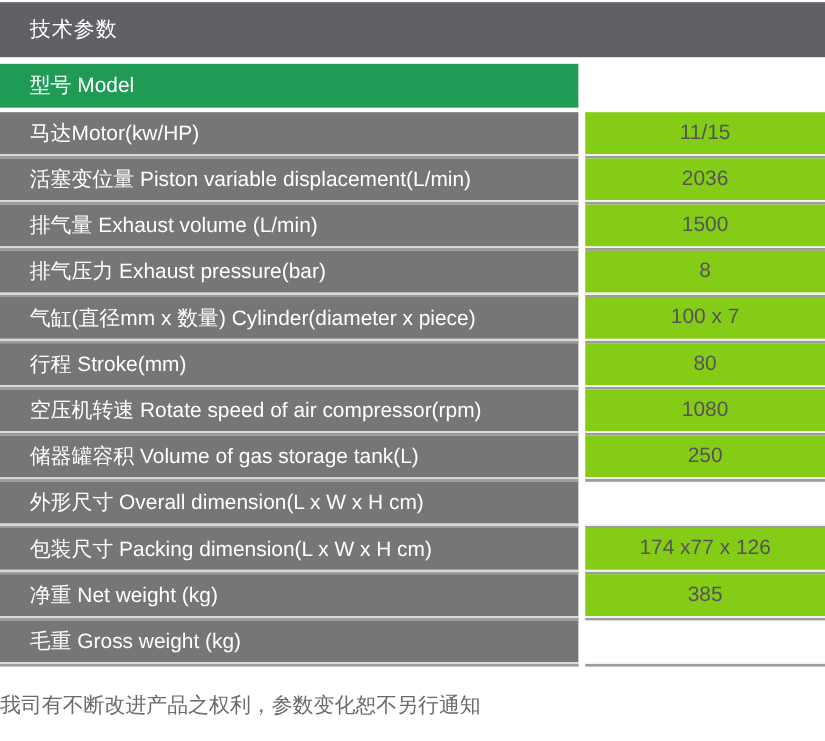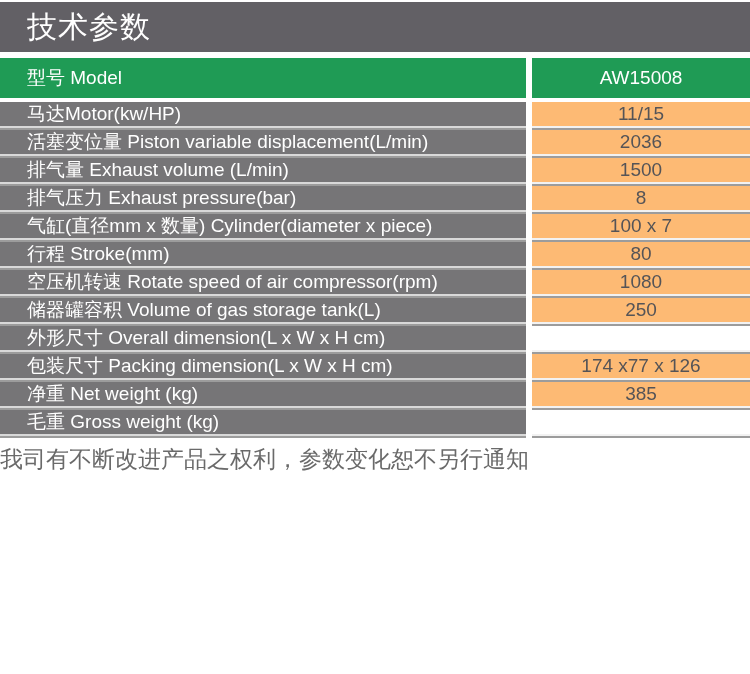--- a/index.html
+++ b/index.html
@@ -21,47 +21,47 @@
     margin-top: 2px;
     height: 50px;
     width: 750px;
     background: #626065;
     display: flex;
     align-items: center;
     padding-left: 27px;
   }
   .title-bar .title {
     color: #ffffff;
-    font-size: 30px;
+    font-size: 19px;
     letter-spacing: 1px;
   }
 
   
   .spec-table { margin-top: 6px; width: 750px; }
 
-  .trow { display: flex; height: 24px; width: 750px; }
+  .trow { display: flex; height: 38px; width: 750px; }
   .trow.header-row { height: 40px; }
 
   .cell-l {
     width: 526px;
     display: flex;
     align-items: center;
     padding-left: 27px;
     background: #767577;
     color: #ffffff;
     font-size: 19px;
     white-space: nowrap;
   }
   .vgap { width: 6px; background: #ffffff; }
   .cell-r {
     flex: 1;
     display: flex;
     align-items: center;
     justify-content: center;
-    background: #fdba74;
+    background: #84cc16;
     color: #555457;
     font-size: 19px;
   }
   .header-row .cell-l,
   .header-row .cell-r {
     background: #1f9b55;
     color: #ffffff;
   }
 
   
@@ -75,41 +75,40 @@
     content: "";
     flex: 1;
     margin-left: 6px;
     background: linear-gradient(#f2f2f2 0 45%, #9c9c9c 45% 100%);
   }
   .sep.white-sep::before,
   .sep.white-sep::after { background: #ffffff; }
 
   
   .footer-note {
-    margin-top: 8px;
-    font-size: 23px;
+    margin-top: 23px;
+    font-size: 19px;
     color: #6a6a6a;
     line-height: 26px;
   }
 </style>
 </head>
 <body>
 
 <div class="canvas">
 
   <div class="title-bar">
     <div class="title">技术参数</div>
   </div>
 
   <div class="spec-table">
 
     <div class="trow header-row">
       <div class="cell-l">型号 Model</div>
       <div class="vgap"></div>
-      <div class="cell-r">AW15008</div>
     </div>
     <div class="sep white-sep"></div>
 
     <div class="trow">
       <div class="cell-l">马达Motor(kw/HP)</div>
       <div class="vgap"></div>
       <div class="cell-r">11/15</div>
     </div>
     <div class="sep"></div>
 

